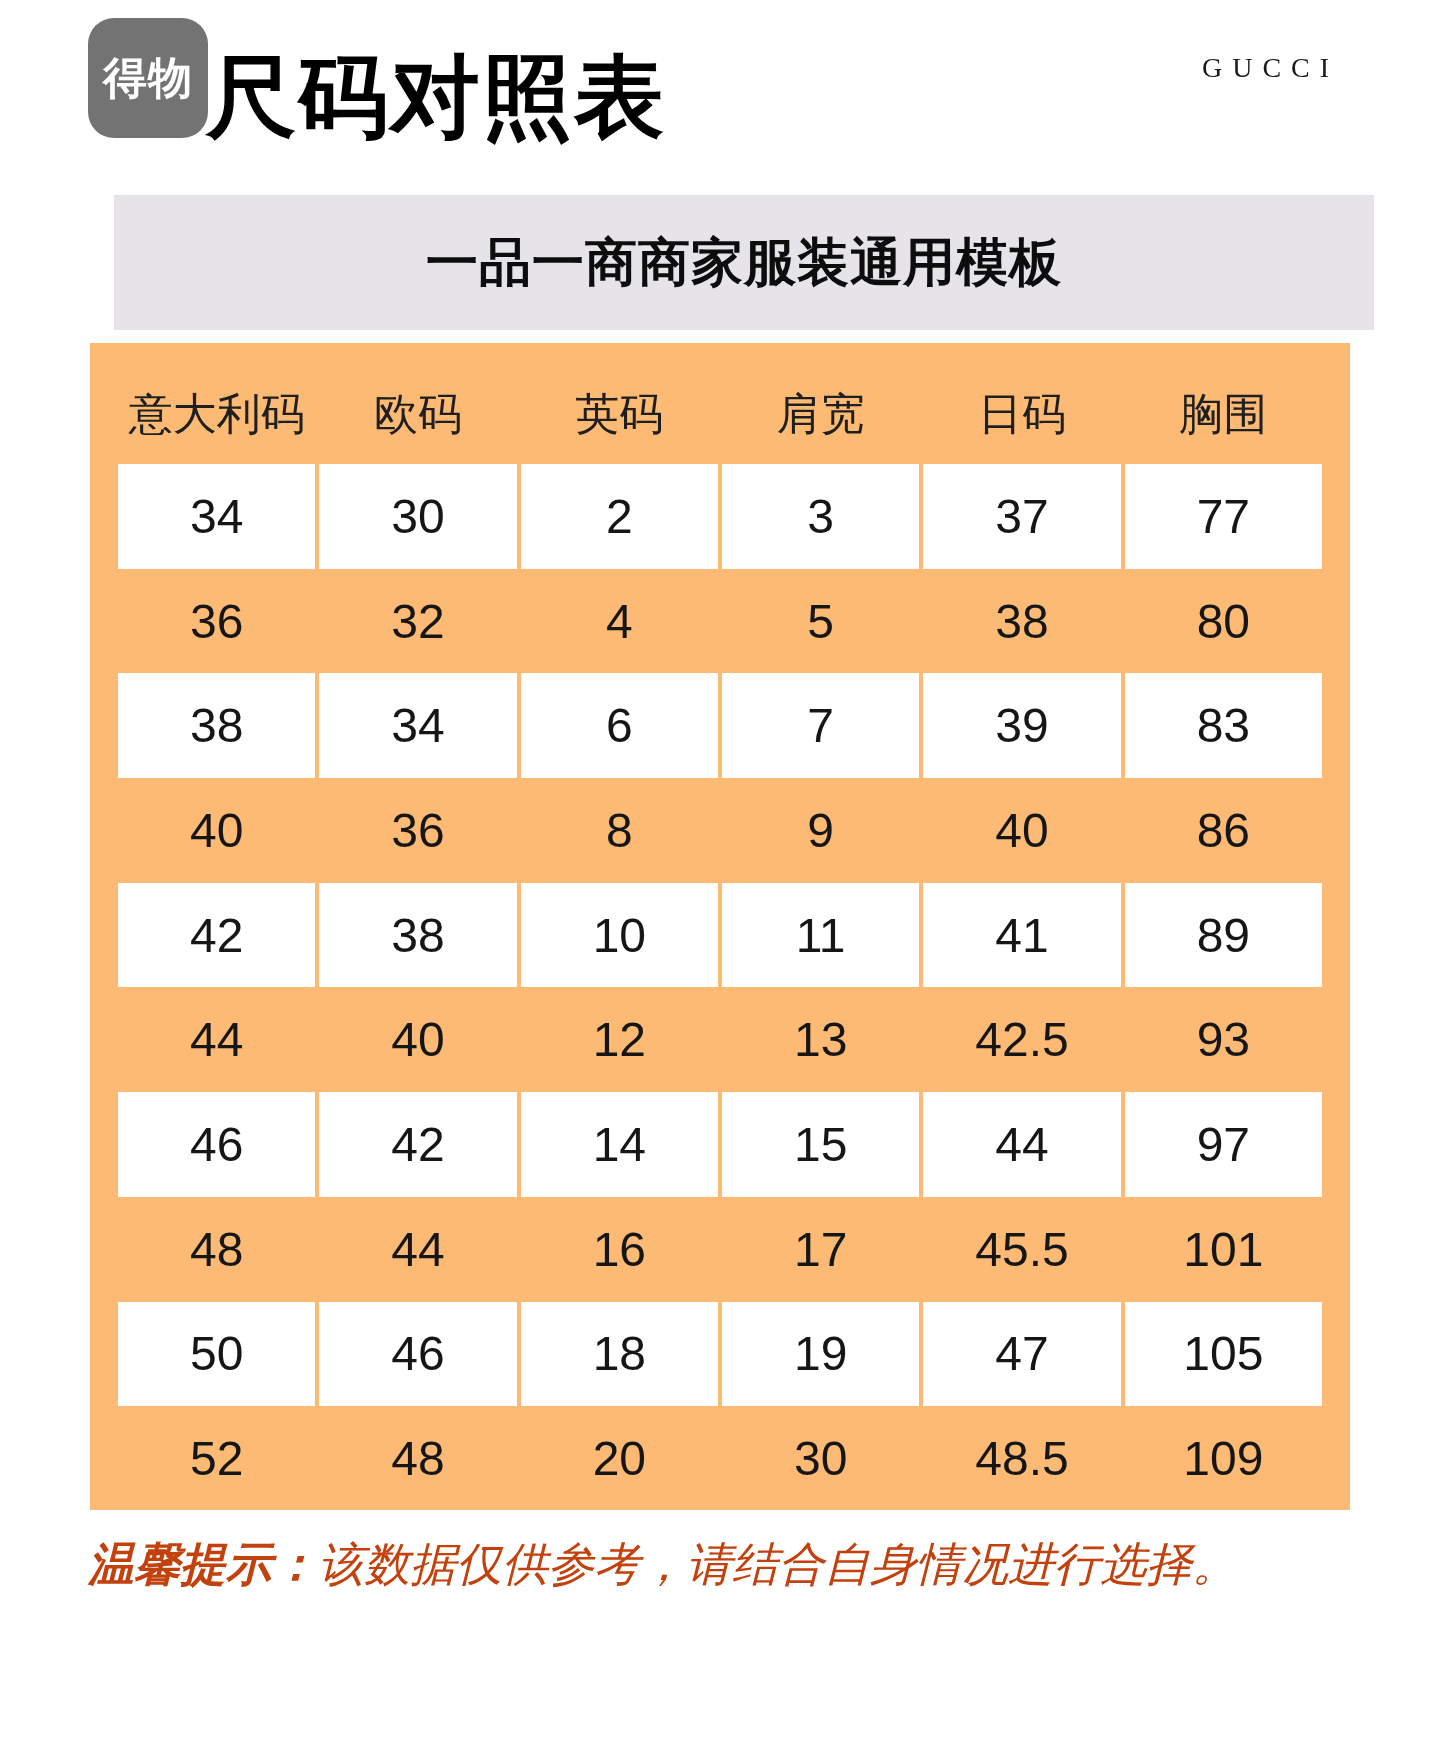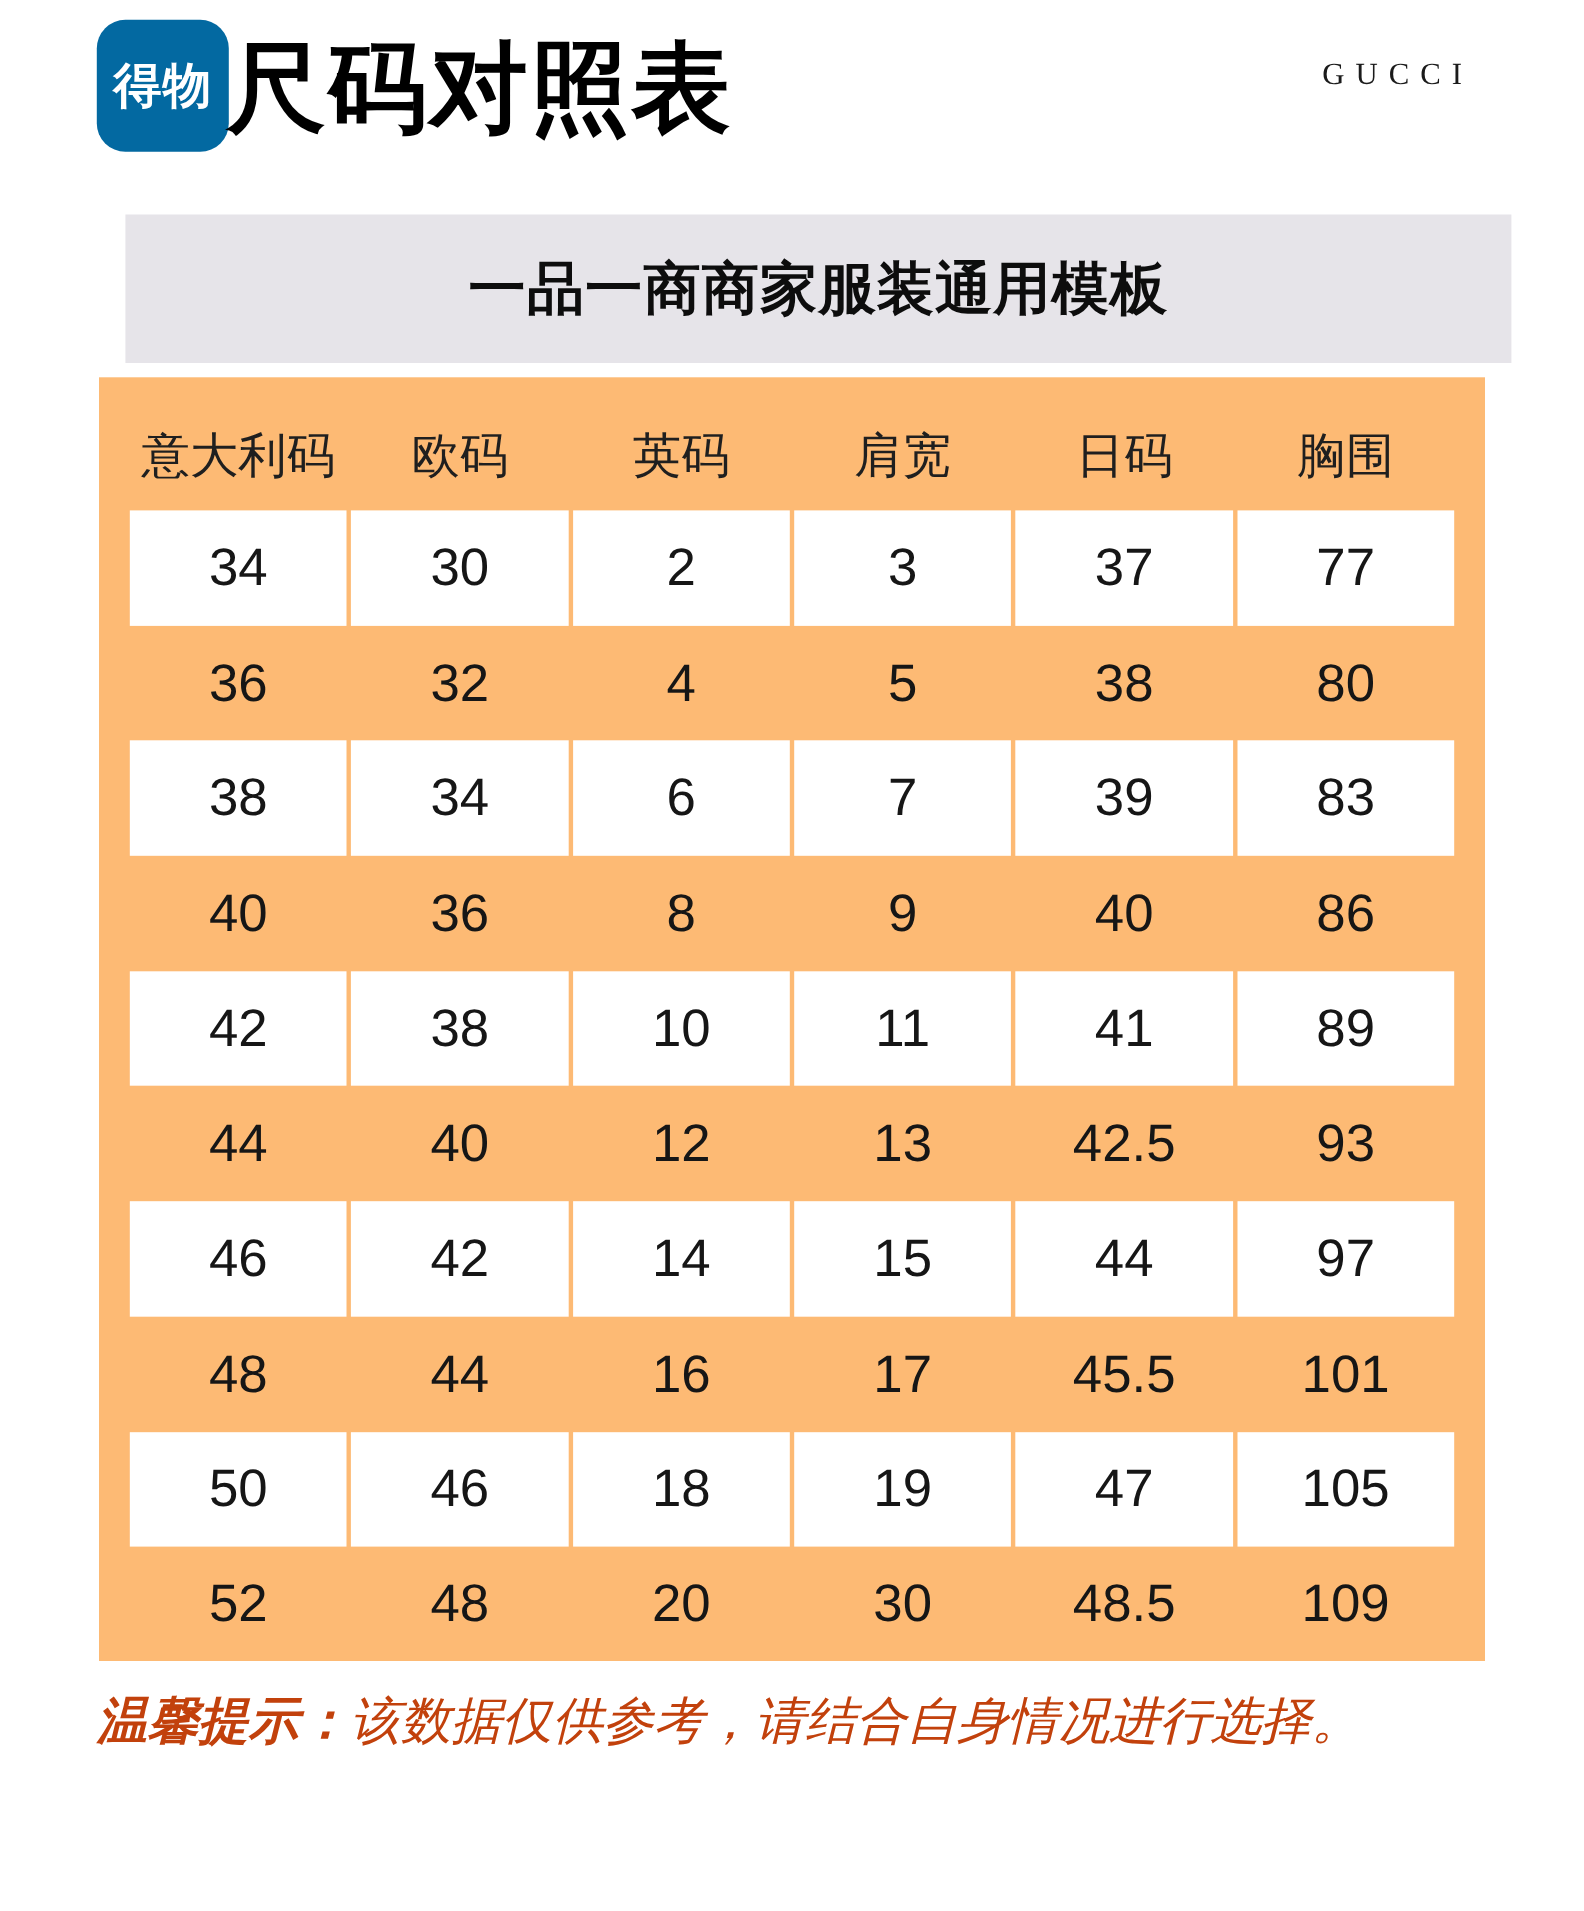--- a/index.html
+++ b/index.html
@@ -9,21 +9,21 @@
     overflow:hidden;
   }
   
   .logo{
     position:absolute;left:88px;top:18px;width:120px;height:120px;
     background:#15161a;border-radius:26px;
     display:flex;align-items:center;justify-content:center;
     color:#ffffff;font-size:44px;font-weight:700;letter-spacing:1px;
   }
   .page-title{
-    position:absolute;left:206px;top:34px;margin:0;
+    position:absolute;left:206px;top:50px;margin:0;
     font-size:90px;line-height:1.05;font-weight:800;color:#000000;
     letter-spacing:2px;white-space:nowrap;
   }
   .brand{
     position:absolute;left:1202px;top:52px;
     font-family:"Liberation Serif","DejaVu Serif",serif;
     font-size:28px;letter-spacing:10px;color:#1b1b1b;white-space:nowrap;
   }
   
   .banner{
@@ -53,21 +53,21 @@
   
   .notice{
     position:absolute;left:88px;top:1534px;margin:0;
     font-size:46px;color:#c2410c;white-space:nowrap;font-style:italic;
   }
   .notice strong{font-weight:800;}
 </style>
 </head>
 <body>
 
-<div class="logo" style="background: #0369a1;">
+<div class="logo" style="background: #737373;">
   <span>得物</span>
 </div>
 
 <h1 class="page-title">尺码对照表</h1>
 
 <div class="brand">GUCCI</div>
 
 <div class="banner" style="background: rgb(230, 228, 233);">
   <span>一品一商商家服装通用模板</span>
 </div>

